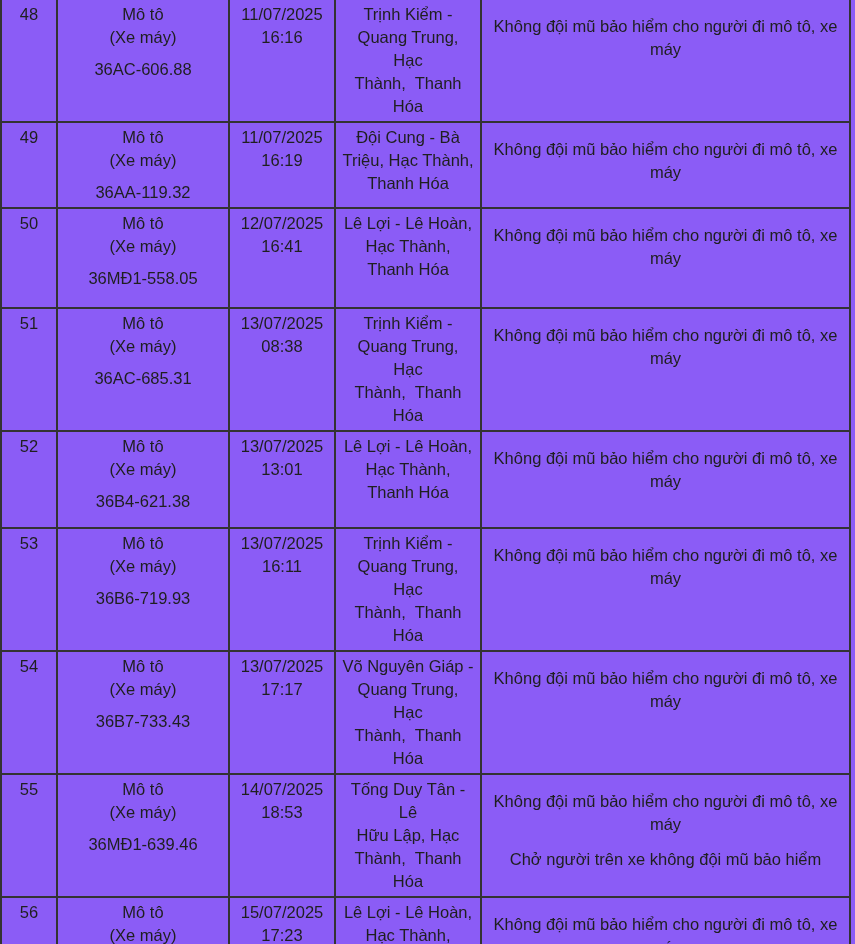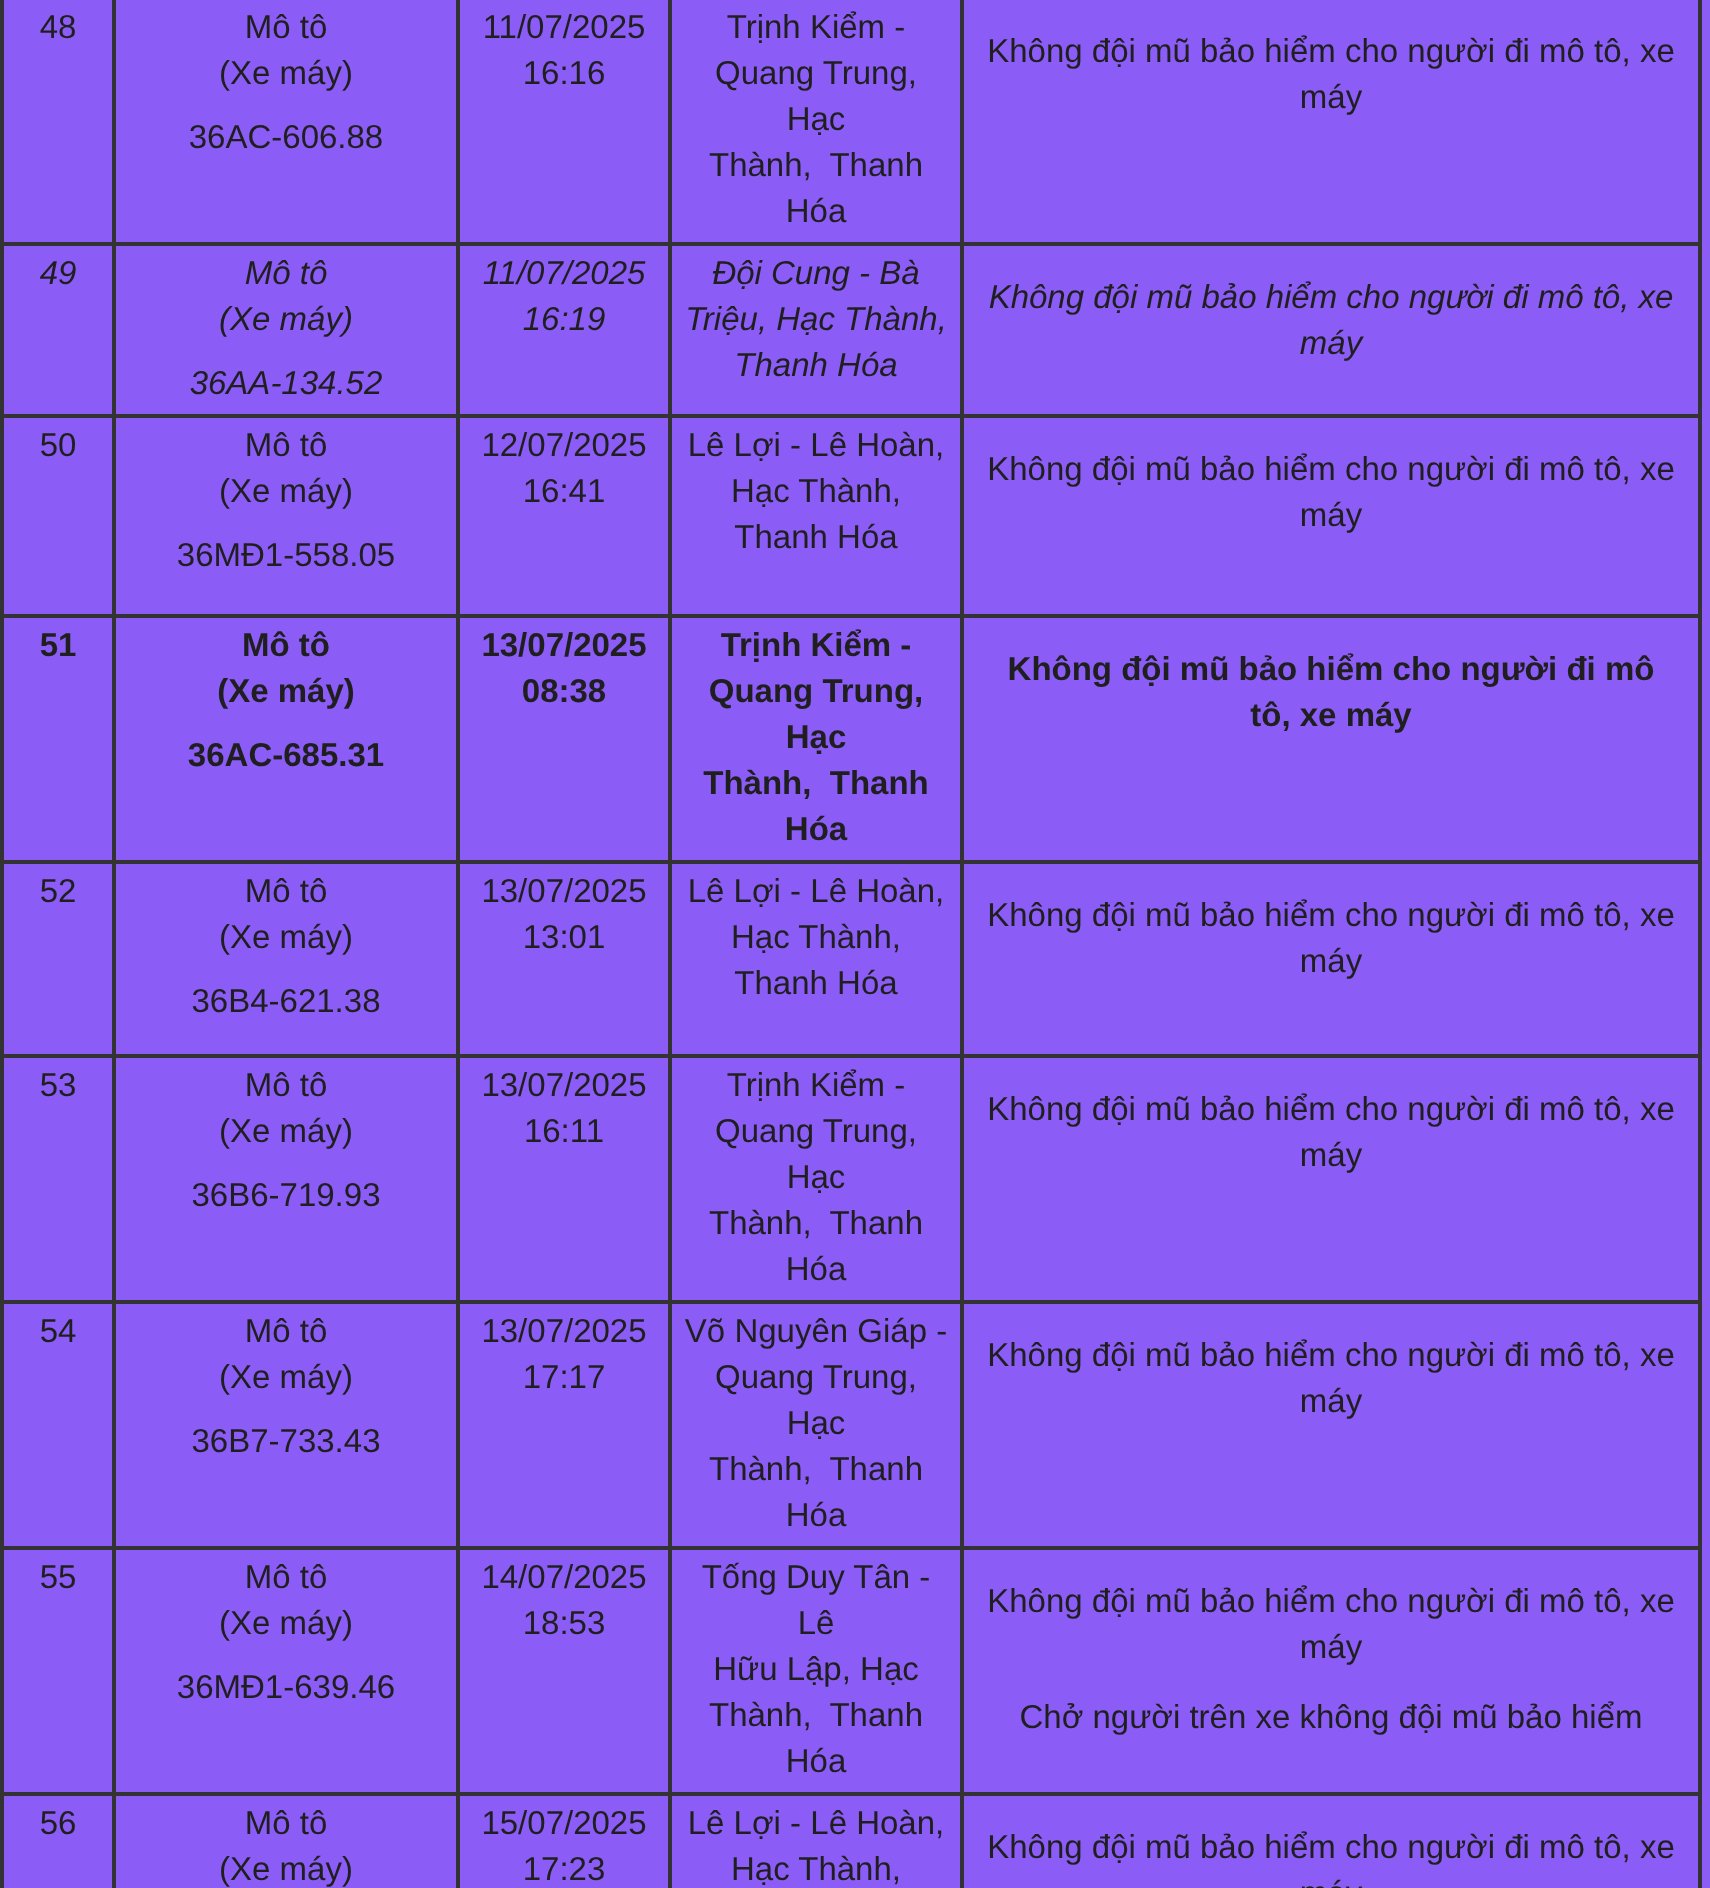--- a/index.html
+++ b/index.html
@@ -25,23 +25,23 @@
     line-height: 23px;
   }
   table.violations td {
     border: 2px solid #333333;
     vertical-align: top;
     text-align: center;
     padding: 3px 6px;
     overflow: hidden;
   }
   tr.r0 { height: 110px; }
-  tr.r1 { height: 72px; font-style: italic;  }
+  tr.r1 { height: 72px;  }
   tr.r2 { height: 100px; }
-  tr.r3 { height: 113px; font-weight: bold; }
+  tr.r3 { height: 113px; }
   tr.r4 { height: 97px;  }
   tr.r5 { height: 113px; border-radius: 21px; }
   tr.r6 { height: 111px; }
   tr.r7 { height: 112px; }
   tr.r8 { height: 100px; }
   .pre   { white-space: pre-wrap; }
   .plate { margin-top: 9px; }
   .vio-line {
     max-width: 345px;
     margin: 12px auto;
@@ -85,21 +85,21 @@
         </td>
       </tr>
 
       <tr class="r1">
         <td>
             <div>49</div>
           </td>
         <td>
           <div class="pre">Mô tô
 (Xe máy)</div>
-          <div class="plate">36AA-134.52</div>
+          <div class="plate">36AA-119.32</div>
         </td>
         <td>
           <div>11/07/2025</div>
           <div>16:19</div>
         </td>
         <td>
             <div class="pre">Đội Cung - Bà
 Triệu, Hạc Thành,
 Thanh Hóa</div>
           </td>

